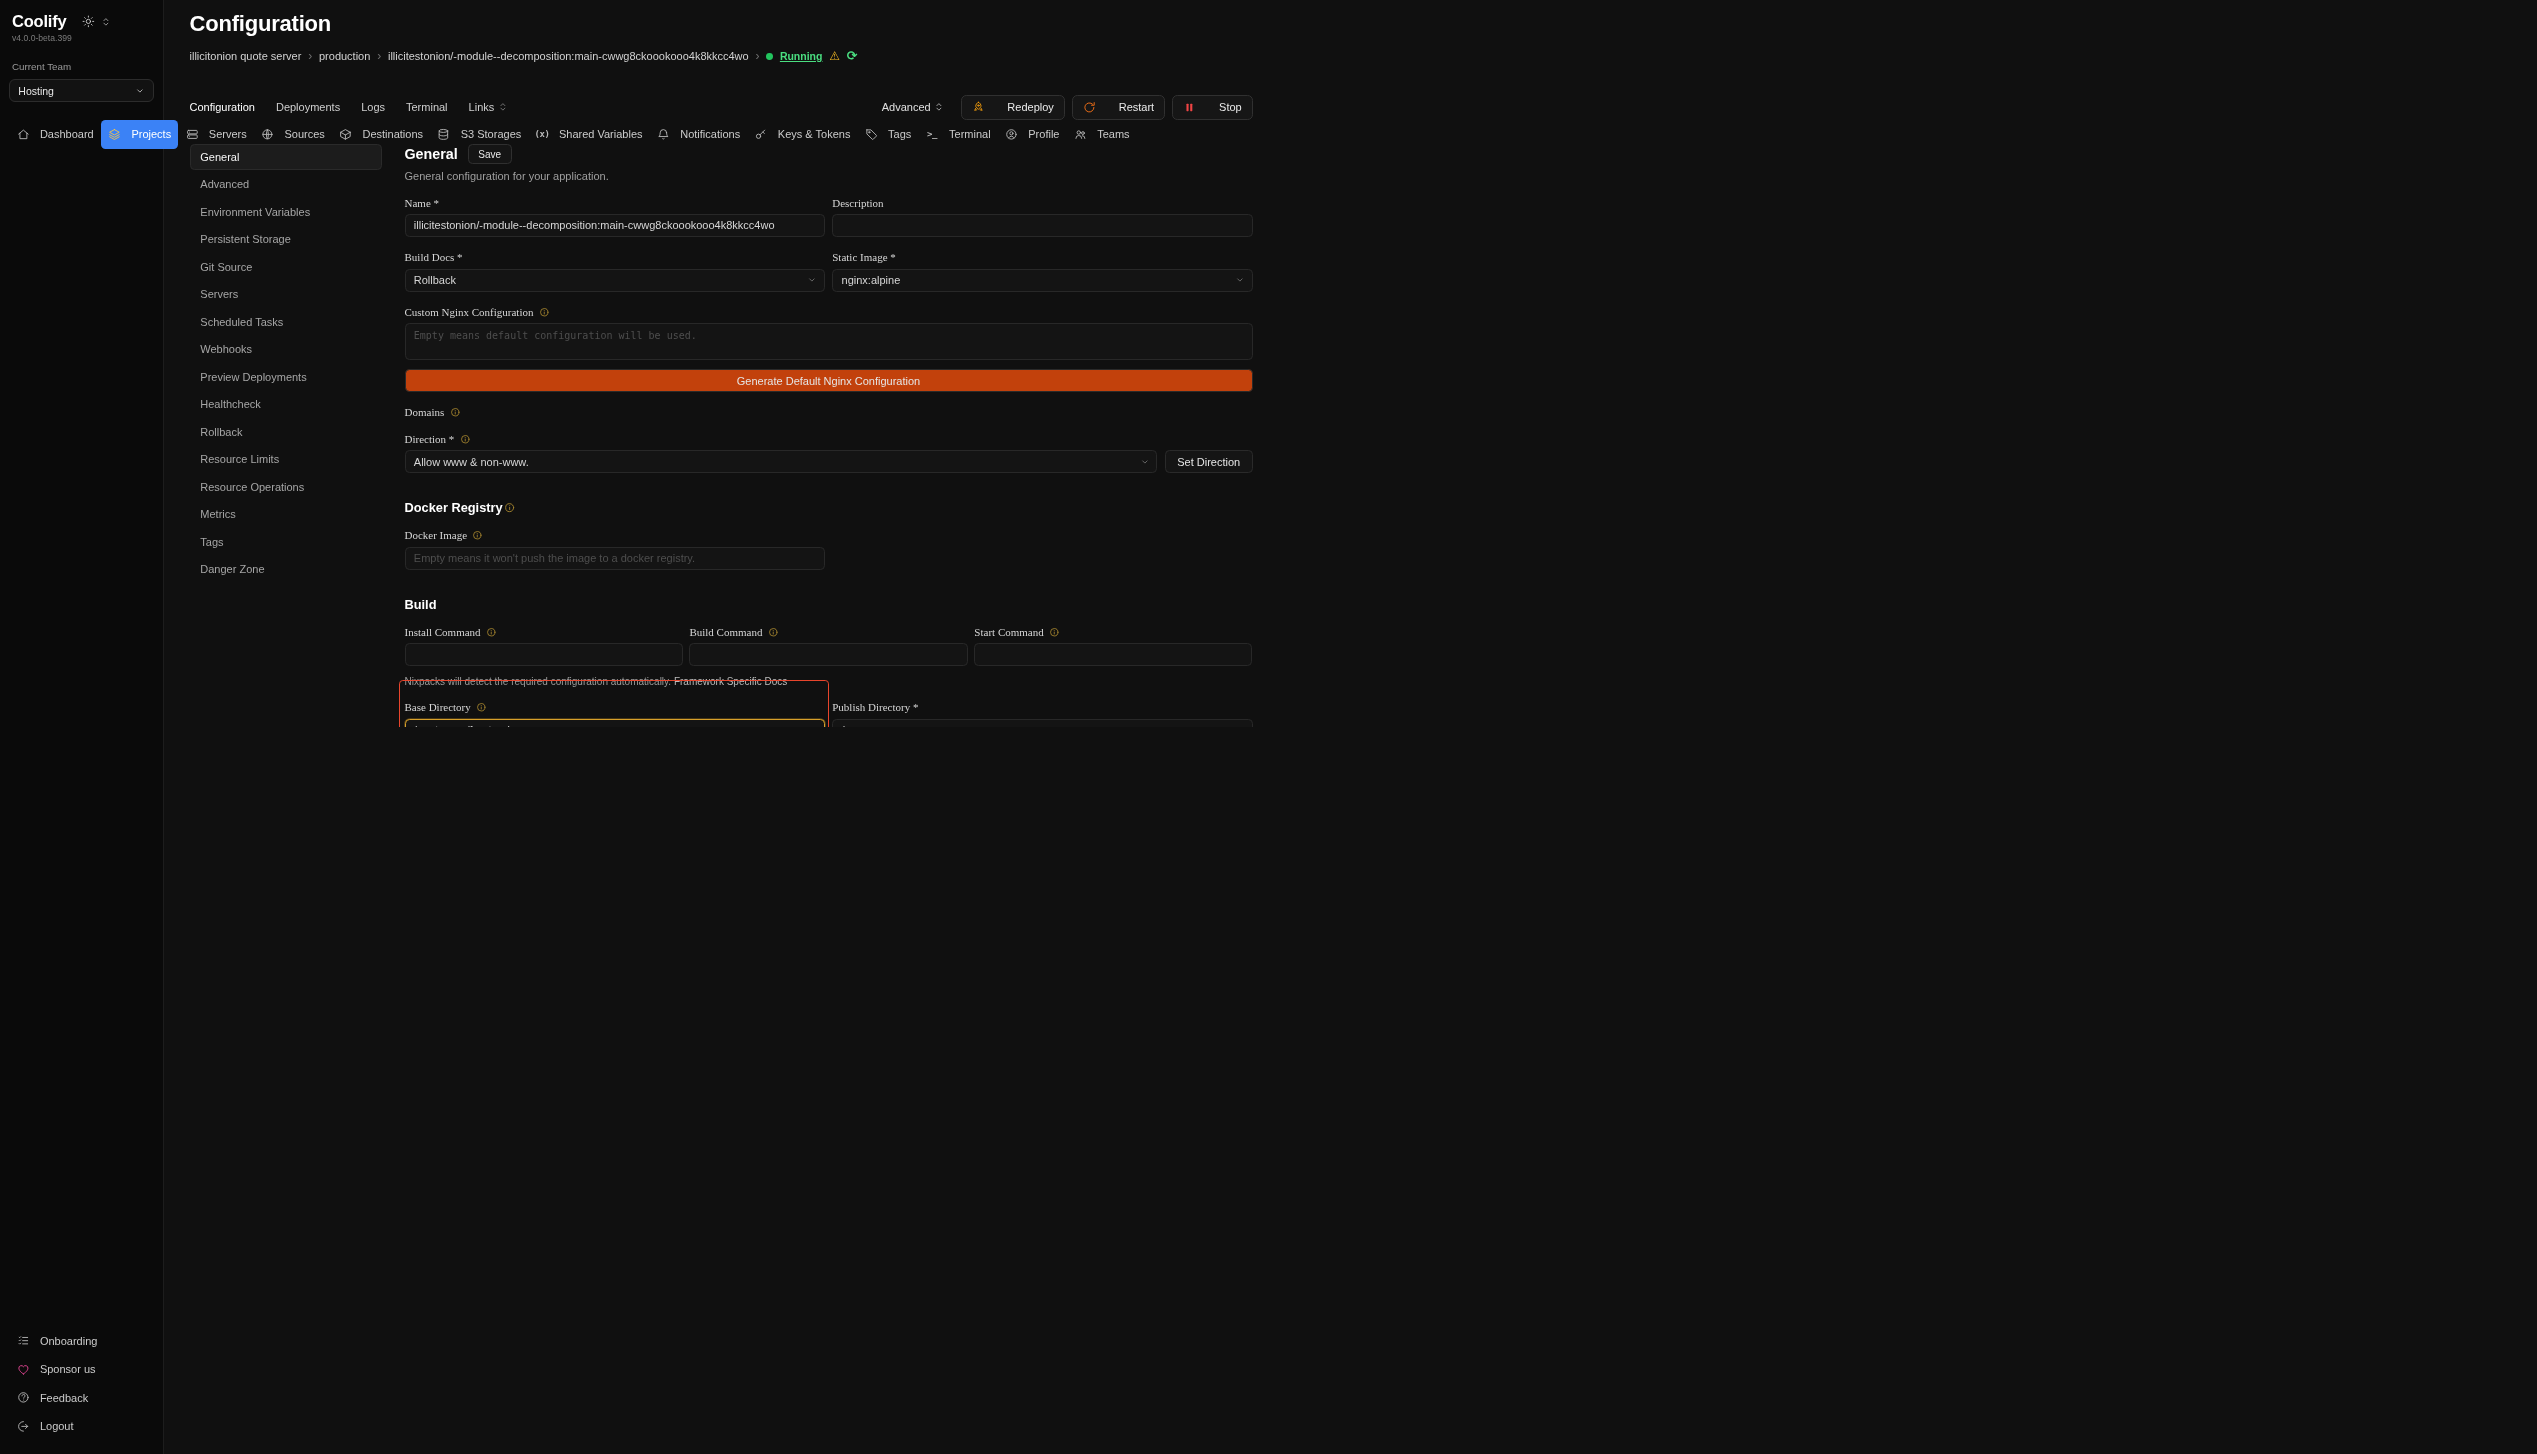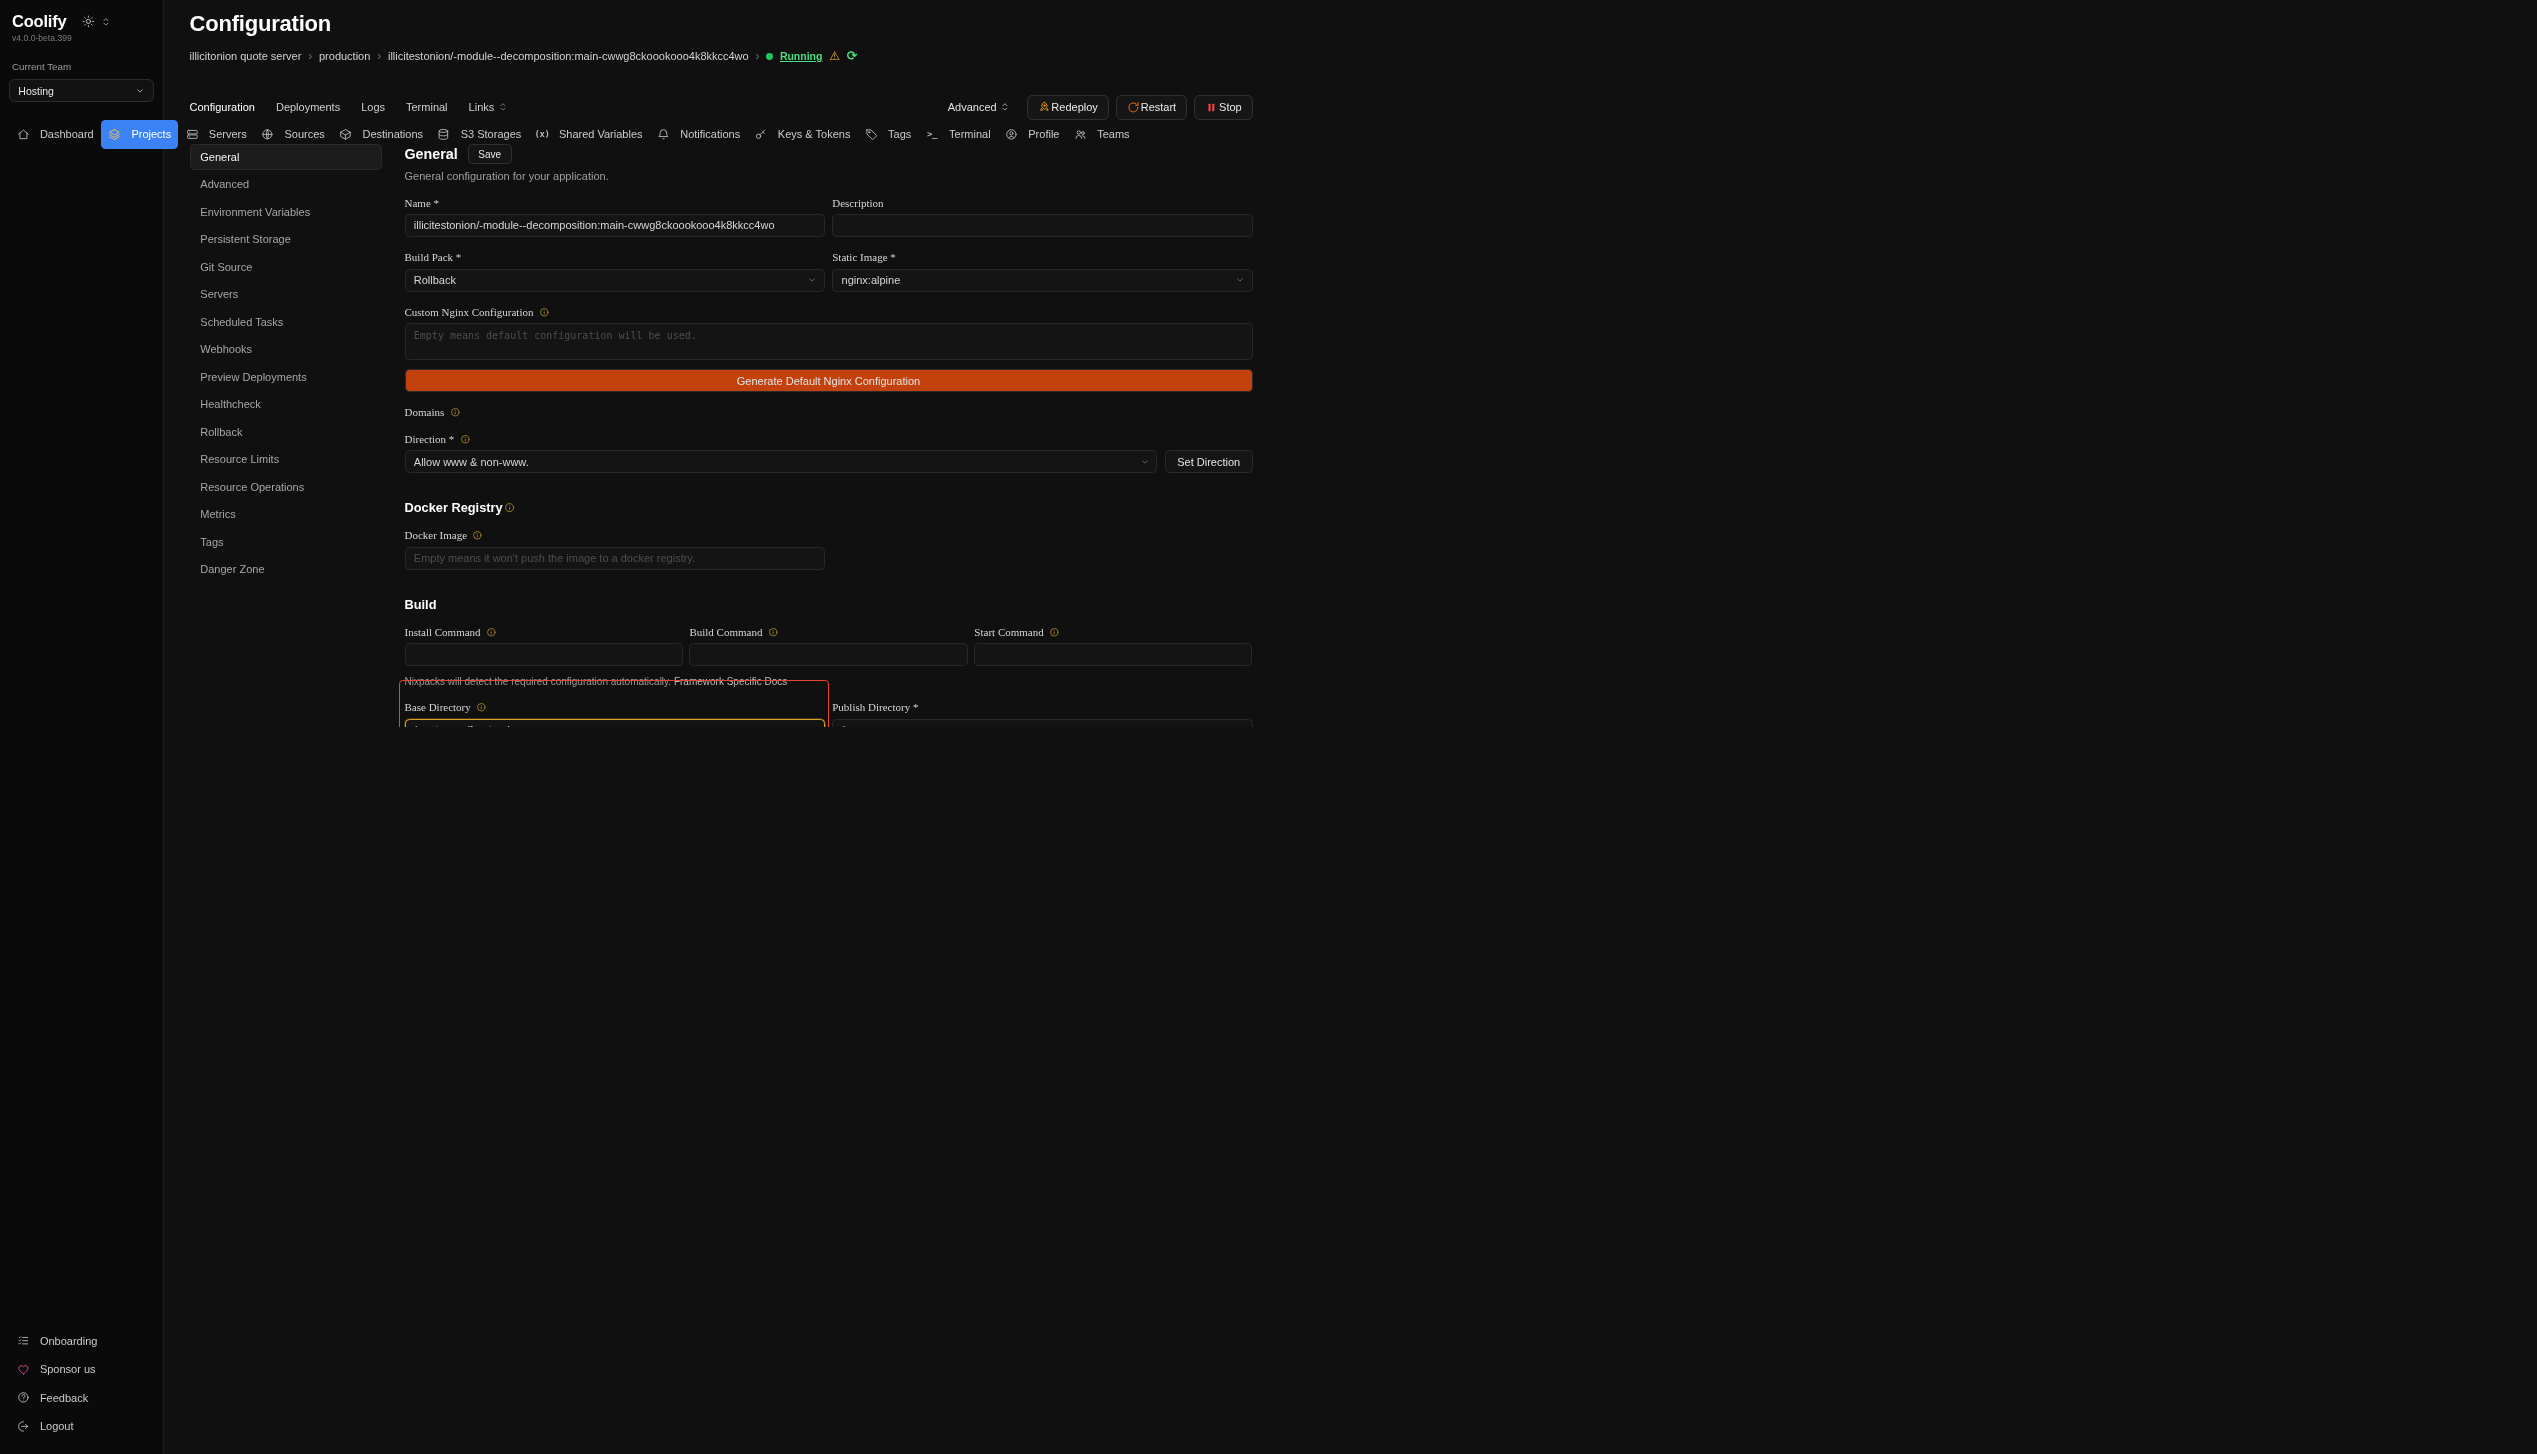--- a/index.html
+++ b/index.html
@@ -58,21 +58,21 @@
   .refresh-glyph{ color:#4ade80; font-size:12.8px; font-weight:700; line-height:1; cursor:pointer; }
 
   .tabbar{ margin-top:31.5px; display:flex; align-items:center; color:#cfcfcf; }
   .tab{ margin-right:21px; cursor:pointer; display:flex; align-items:center; gap:3.8px; }
   .tab.active{ color:#ffffff; }
   .tab .icon{ color:#9a9a9a; }
   .tab-actions{ margin-left:auto; display:flex; align-items:center; gap:7.5px; }
   .advanced{ display:flex; align-items:center; gap:3.8px; color:#e0e0e0; margin-right:9px; cursor:pointer; }
   .btn{
     height:25px; background:var(--btn-bg); border:0.8px solid var(--btn-border);
-    border-radius:5.3px; color:#eaeaea; display:flex; align-items:center; gap:1px;
+    border-radius:5.3px; color:#eaeaea; display:flex; align-items:center; gap:23px;
     padding:0 9.8px; font-size:11px; cursor:pointer;
   }
   .btn .icon.redeploy{ color:#f59e0b; }
   .btn .icon.restart{ color:#f97316; }
   .btn .icon.stop{ color:#ef4444; }
 
   .content{ display:flex; margin-top:24px; }
   .subnav{ width:192px; flex-shrink:0; display:flex; flex-direction:column; color:#a6a6a6; }
   .subnav-item{ padding:6px 9.8px; border-radius:4.5px; margin-bottom:1.5px; cursor:pointer; border:0.8px solid transparent; }
   .subnav-item.active{ background:#1c1c1c; color:#f5f5f5; border-color:#2a2a2a; }
@@ -421,21 +421,21 @@
           <div class="label">
               <span>Description</span>
             </div>
           <input class="tin" style="">
         </div>
       </div>
 
       <div class="grid2">
         <div>
           <div class="label">
-              <span>Build Pack *</span>
+              <span>Build Docs *</span>
             </div>
           <div class="selectbox">
             <span>Rollback</span>
             <span class="chev icon sm">
                 <svg viewBox="0 0 24 24">
                   <path d="M6.5 9.5l5.5 5.5 5.5-5.5"></path>
                 </svg>
               </span>
           </div>
         </div>

